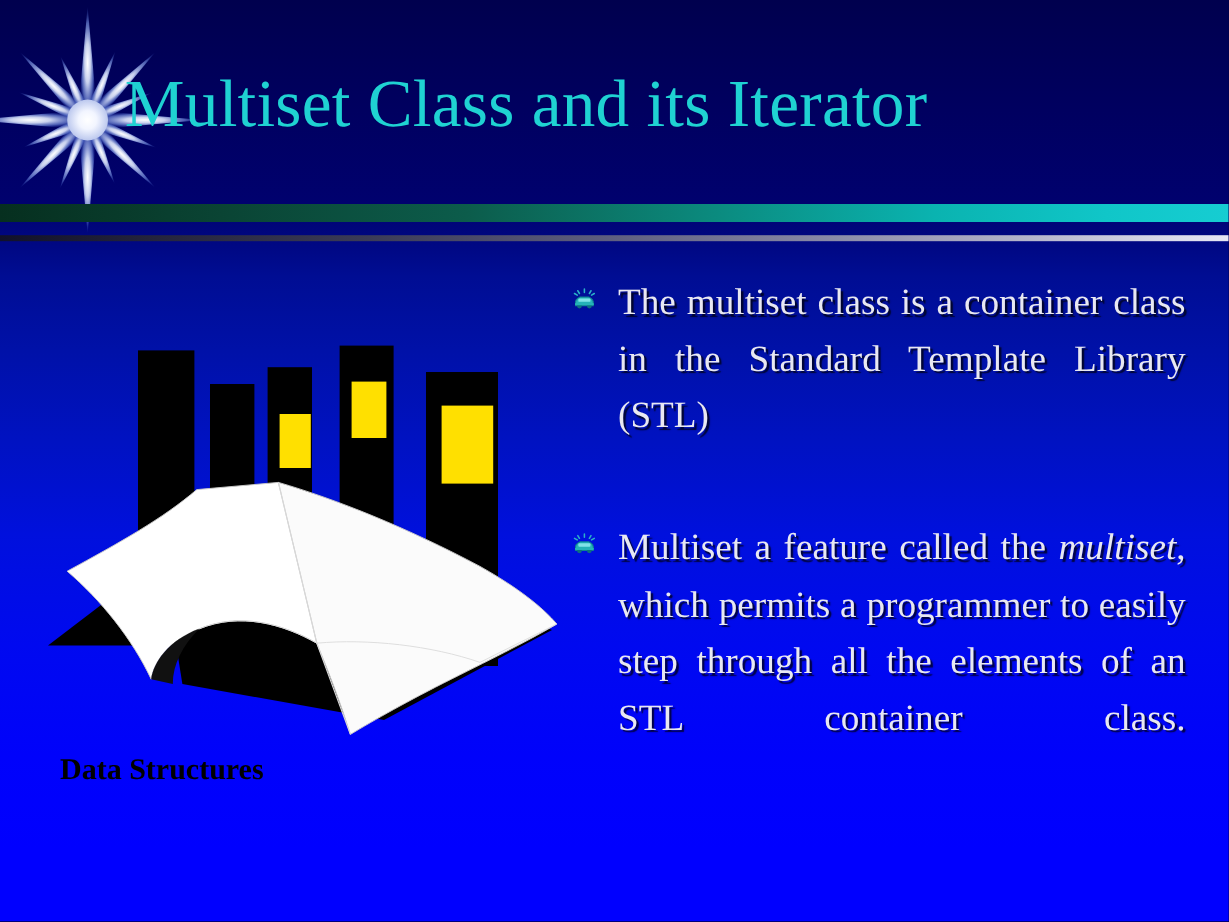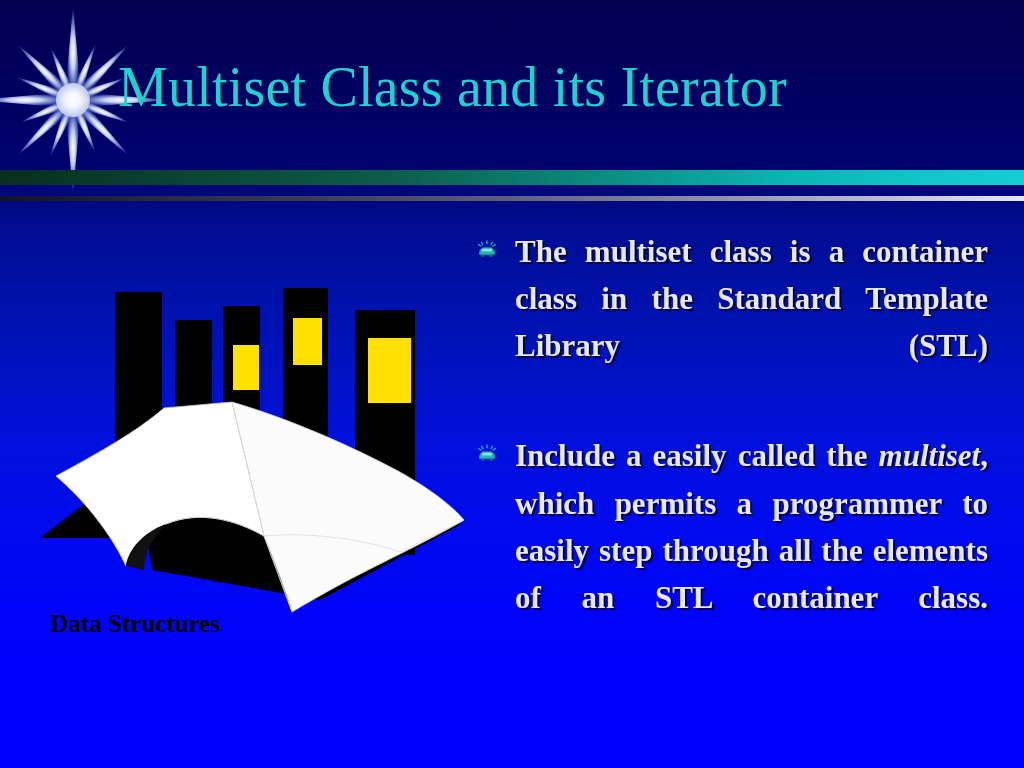--- a/index.html
+++ b/index.html
@@ -70,21 +70,21 @@
         #5f5f80 50%,
         #8b8ba8 68%,
         #b6b6cc 84%,
         #dcdcec 96%,
         #e6e6f4 100%);
   }
 
   
   #title {
     position: absolute;
-    left: 118px;
+    left: 104px;
     top: 58px;
     width: 860px;
     font-size: 56px;
     line-height: 1.05;
     color: #1fd2d2;
     white-space: nowrap;
     letter-spacing: 0.2px;
   }
 
   
@@ -93,41 +93,40 @@
     left: 40px;
     top: 270px;
     width: 440px;
     height: 360px;
   }
 
   
   #caption {
     position: absolute;
     left: 50px;
-    top: 604px;
+    top: 622px;
     width: 400px;
     font-size: 25px;
     font-weight: bold;
     line-height: 1.62;
     color: #000000;
   }
   #caption div { white-space: nowrap; }
 
   
   #bullets {
     position: absolute;
     left: 470px;
     top: 228px;
     width: 518px;
   }
   .bullet {
     position: relative;
     padding-left: 45px;
     margin-bottom: 16px;
-    font-weight: bold;
   }
   .bullet-icon {
     position: absolute;
     left: 6px;
     top: 12px;
     width: 22px;
     height: 22px;
   }
   .bullet-text {
     display: block;
@@ -271,18 +270,18 @@
           <line x1="3" y1="5" x2="5.5" y2="6.5"></line>
           <line x1="21" y1="5" x2="18.5" y2="6.5"></line>
         </g>
         <path d="M4 16 L4 12.5 C4 11.6 4.8 10.2 6 9.4 L8 8.2 L16 8.2 L18 9.4
                  C19.2 10.2 20 11.6 20 12.5 L20 16 Z" fill="#25b3b8" stroke="#0e7f92" stroke-width="1"></path>
           <rect x="6.5" y="9.6" width="11" height="3" rx="0.8" fill="#7fe3e8"></rect>
           <circle cx="7.5" cy="16.4" r="2.2" fill="#0d6f80"></circle>
           <circle cx="16.5" cy="16.4" r="2.2" fill="#0d6f80"></circle>
           <rect x="3.4" y="13.6" width="17.2" height="2" rx="0.9" fill="#25b3b8"></rect>
       </svg>
-      <span class="bullet-text" id="bullet-1-text"><span>Include a easily called the </span><i>multiset</i><span>, which permits a programmer to easily step through all the elements of an STL container class.</span></span>
+      <span class="bullet-text" id="bullet-1-text"><span>Multiset a feature called the </span><i>multiset</i><span>, which permits a programmer to easily step through all the elements of an STL container class.</span></span>
     </div>
 
   </div>
 
 </div>
 
 </body></html>

